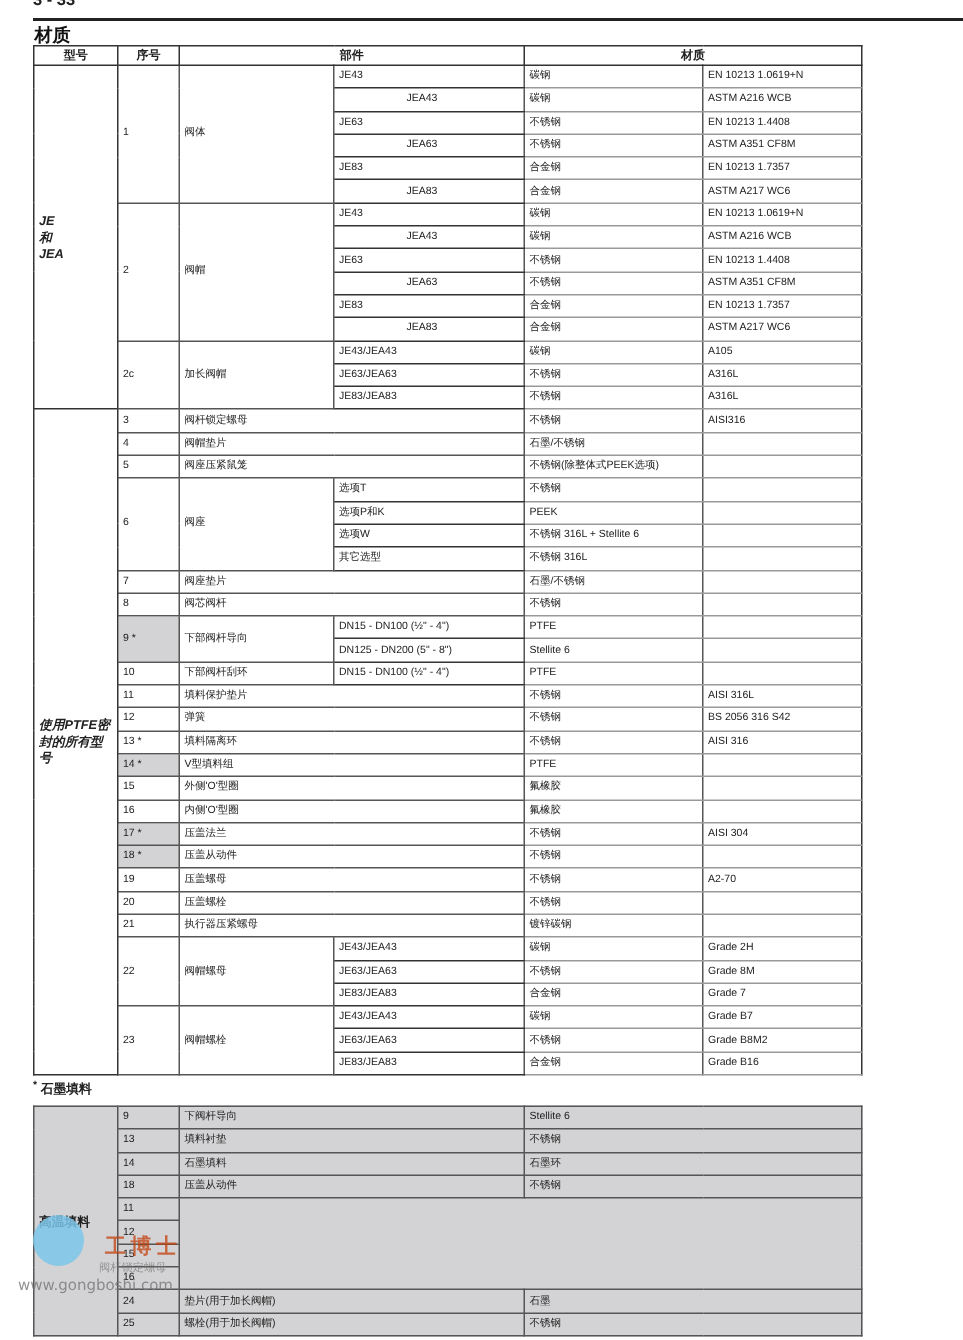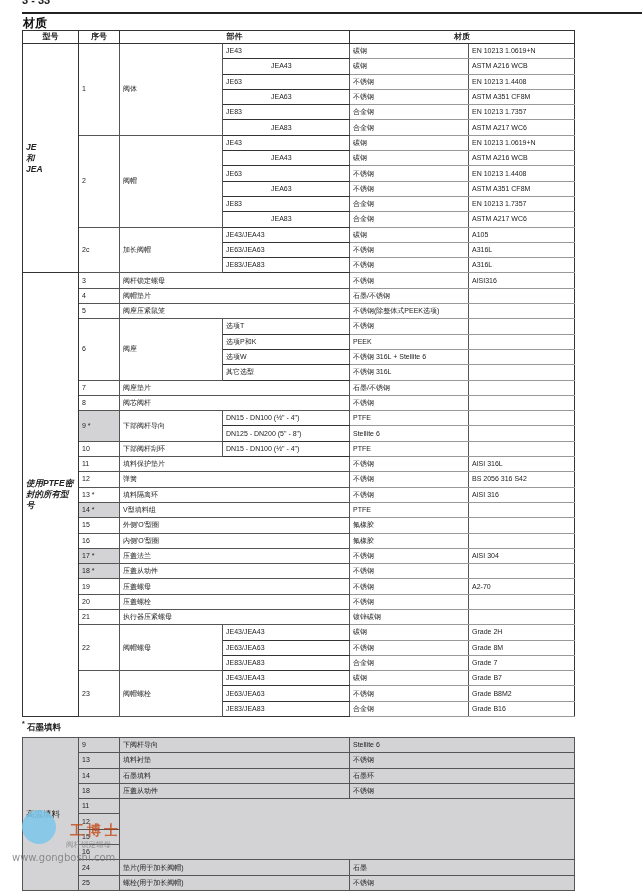--- a/index.html
+++ b/index.html
@@ -19,21 +19,21 @@
   #main td.c-sub { border-bottom:1px solid #333; }
   #main td.c-mat, #main td.c-spec { border-top:1px solid #999; border-bottom:1px solid #999; }
   #main td.c-mat { border-left:1.5px solid #333; }
   #main td.c-spec { border-right:1.5px solid #333; }
   #main td.shade { background:#d3d3d5; }
   .indent { padding-left:48px; }
   .foot-note { position:absolute; left:22px; top:720px; font-size:8.5px; font-weight:bold; }
   .foot-note sup { font-size:7px; }
   #hitemp { left:22px; top:737px; width:552px; border:1.5px solid #444; background:#d3d3d5; }
   #hitemp td { border:1px solid #555; background:#d3d3d5; }
-  #hitemp td.c-model { font-weight:normal; font-size:8.5px; vertical-align:middle; }
+  #hitemp td.c-model { font-weight:bold; font-size:8.5px; vertical-align:middle; }
   .watermark { position:absolute; left:10px; top:800px; width:150px; height:90px; pointer-events:none; }
   .wm-face { position:absolute; left:12px; top:10px; width:34px; height:34px; border-radius:50%; background:#7cc6ea; opacity:.85; }
   .wm-text { position:absolute; left:60px; top:22px; font-size:14px; font-weight:bold; color:#c2410c; opacity:.75; letter-spacing:3px; font-family:"DejaVu Serif",serif; }
   .wm-sub { position:absolute; left:56px; top:40px; font-size:7.5px; color:#777; opacity:.7; }
   .wm-url { position:absolute; left:2px; top:52px; font-size:10px; color:#777; opacity:.8; font-family:"DejaVu Sans",sans-serif; }
 </style>
 </head>
 <body>
 
 <div class="topbar">

